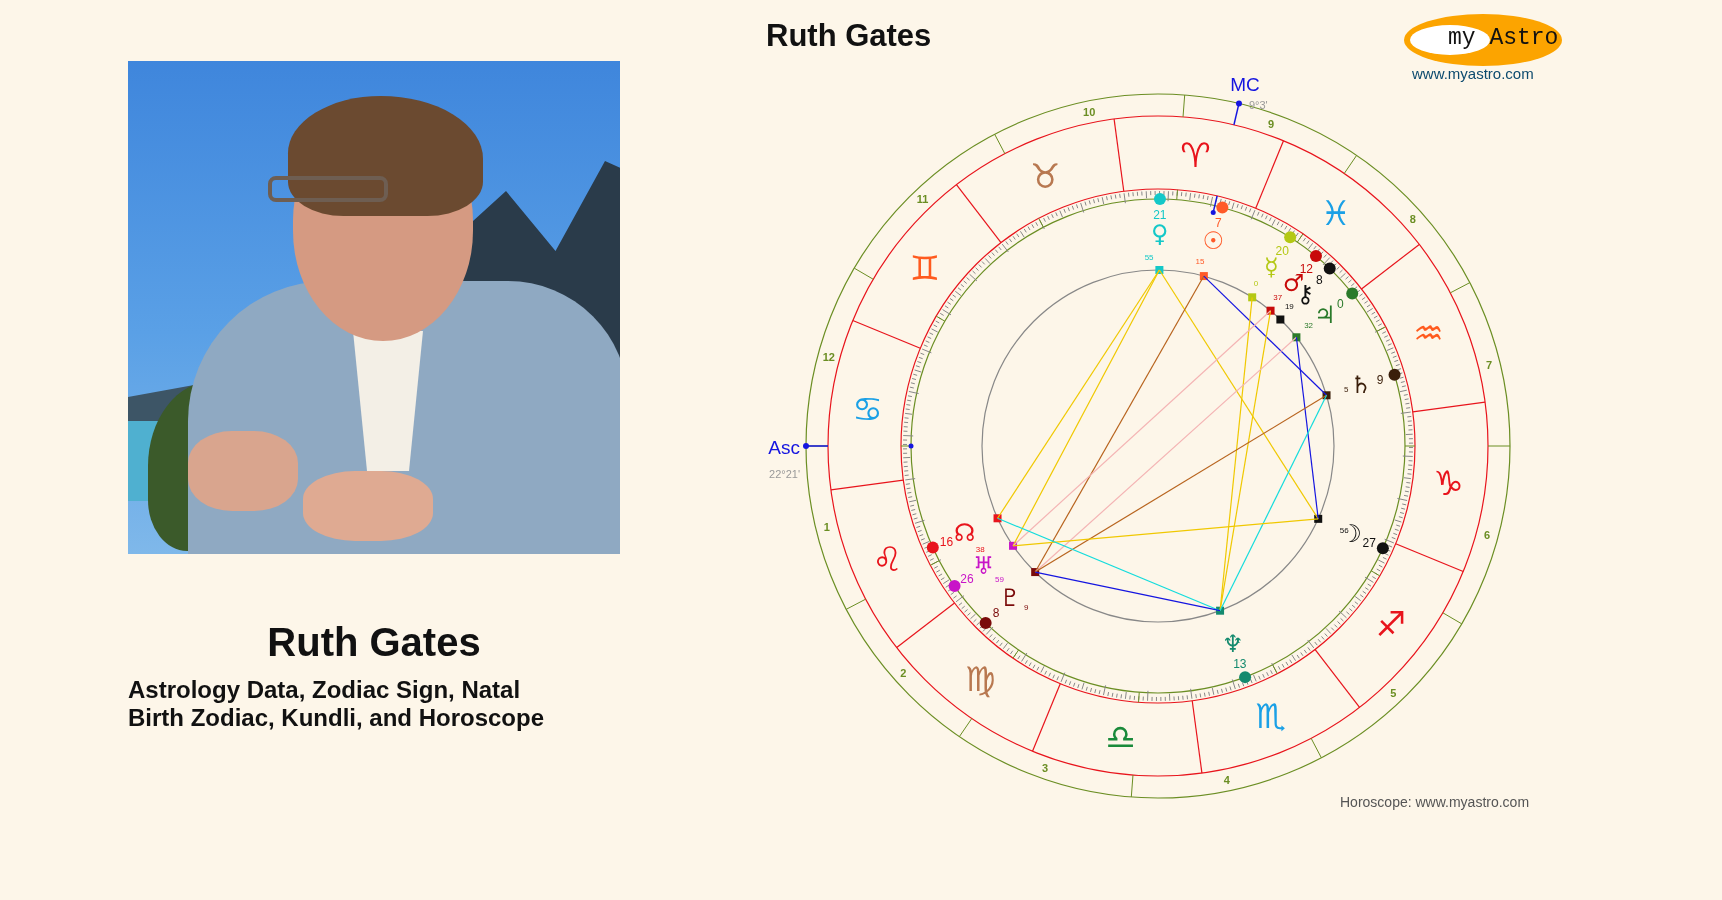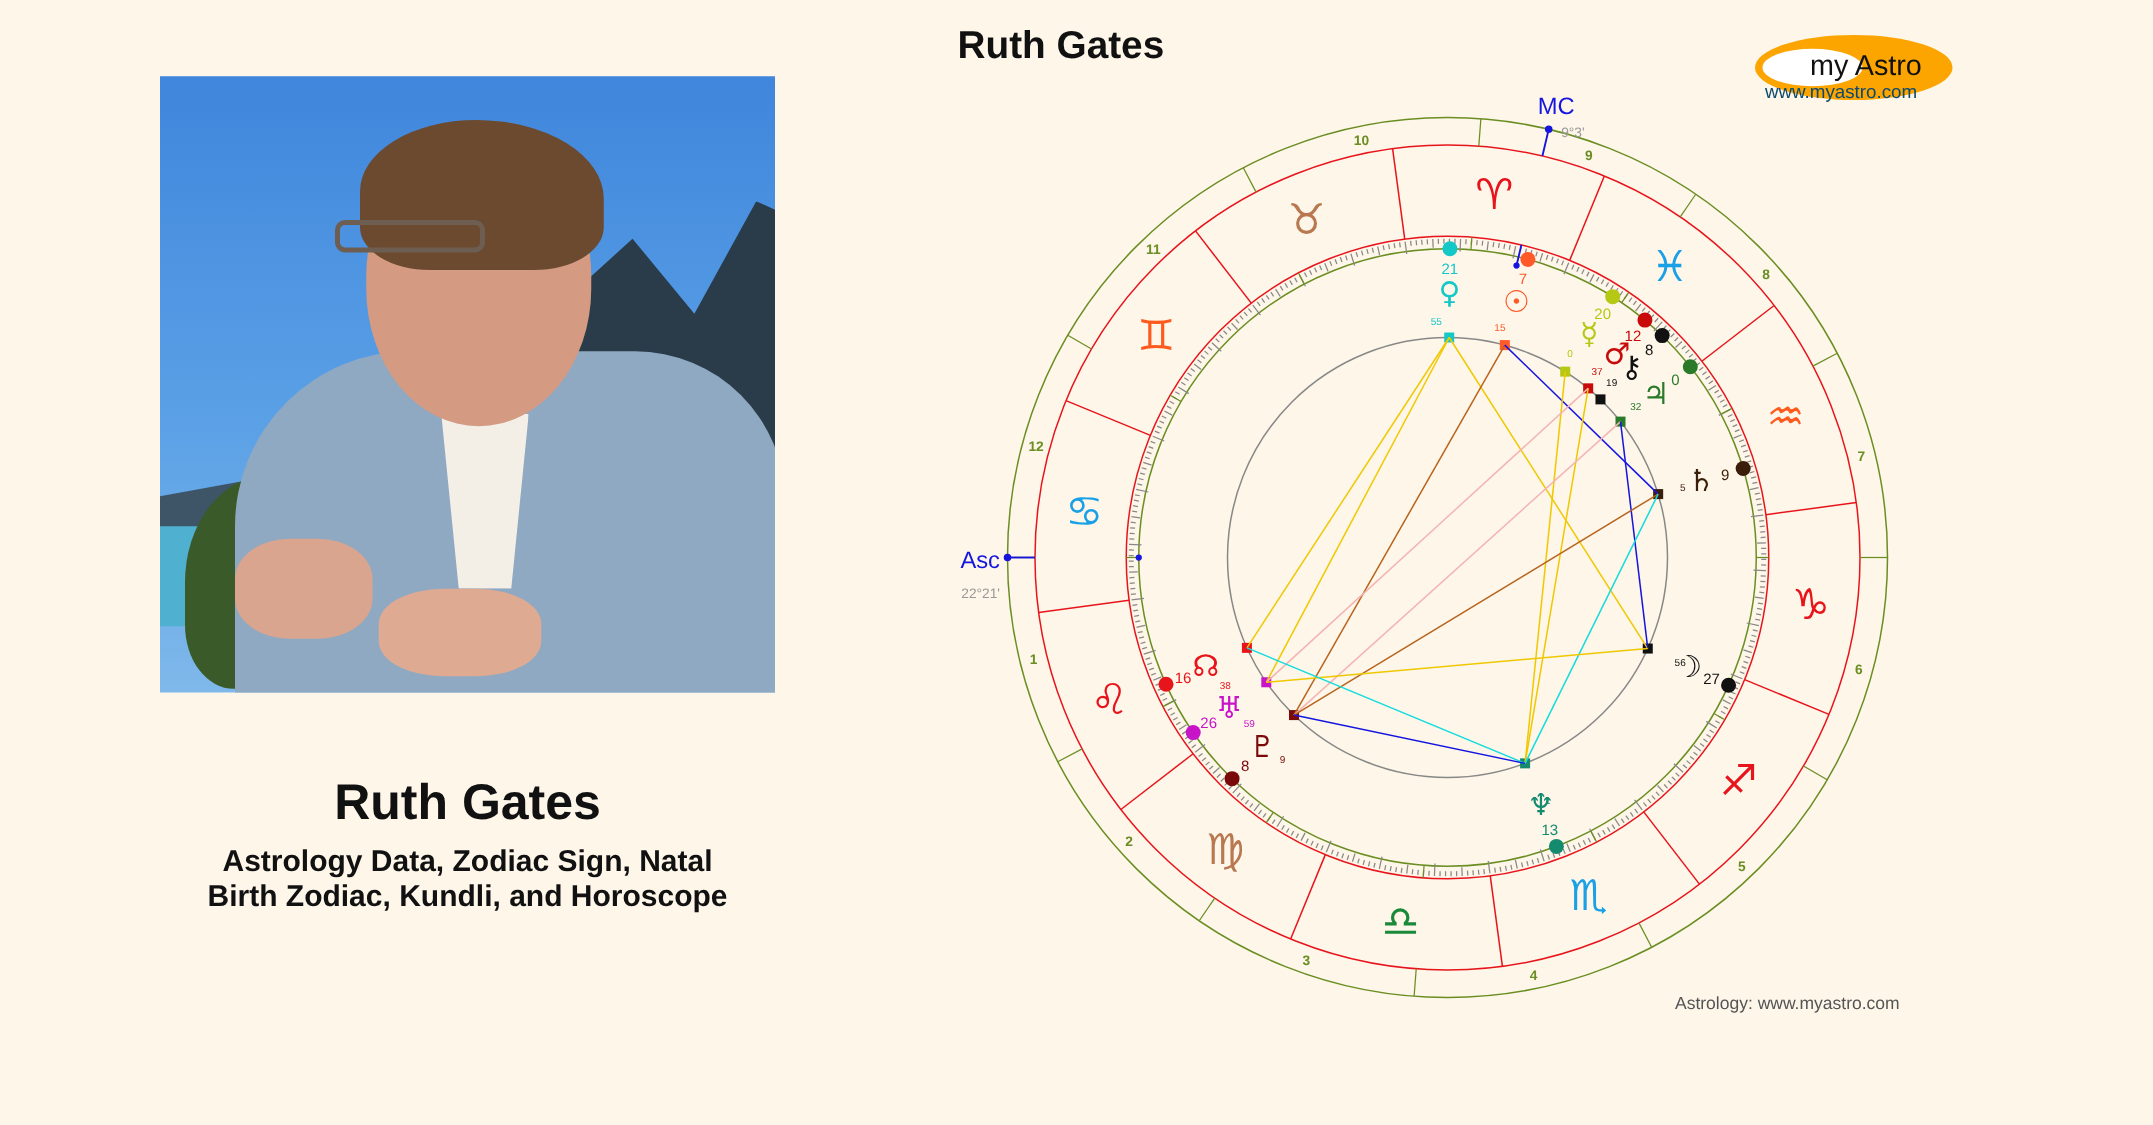--- a/index.html
+++ b/index.html
@@ -10,23 +10,23 @@
   .photo .sea { position:absolute; left:0; top:360px; width:120px; height:80px; background:#4fb0d0; }
   .photo .tree { position:absolute; left:20px; top:320px; width:130px; height:170px; background:#3b5a2a; border-radius:50% 50% 30% 30%; }
   .photo .shirt { position:absolute; left:60px; top:220px; width:440px; height:290px; background:#8fa9c2; border-radius:140px 120px 0 0; }
   .photo .tee { position:absolute; left:225px; top:270px; width:70px; height:140px; background:#f3efe6; clip-path:polygon(0 0,100% 0,80% 100%,20% 100%); }
   .photo .head { position:absolute; left:165px; top:60px; width:180px; height:220px; background:#d59a82; border-radius:45% 45% 50% 50%; }
   .photo .hair { position:absolute; left:160px; top:35px; width:195px; height:120px; background:#6b4a30; border-radius:50% 55% 30% 30%; }
   .photo .glasses { position:absolute; left:140px; top:115px; width:120px; height:26px; border:4px solid #6e5e52; border-radius:8px; box-sizing:border-box; }
   .photo .hand1 { position:absolute; left:60px; top:370px; width:110px; height:80px; background:#d9a58e; border-radius:40%; }
   .photo .hand2 { position:absolute; left:175px; top:410px; width:130px; height:70px; background:#dfaa92; border-radius:40%; }
   .name-title { position:absolute; left:128px; width:492px; top:620px; text-align:center; font-size:40px; font-weight:bold; color:#111; }
-  .subtitle { position:absolute; left:128px; width:492px; top:676px; text-align:center; font-size:24px; font-weight:bold; color:#111; line-height:28px; }
+  .subtitle { position:absolute; left:128px; width:492px; top:676px; font-size:24px; font-weight:bold; color:#111; line-height:28px; }
   .chart-title { position:absolute; left:766px; top:18px; font-size:31px; font-weight:bold; color:#111; }
-  .logo { position:absolute; left:1404px; top:28px; width:158px; height:52px; }
+  .logo { position:absolute; left:1404px; top:14px; width:158px; height:52px;font-family:Liberation Mono, monospace; }
   .logo .oval { position:absolute; inset:0; background:#fca400; border-radius:50%; }
   .logo .inner { position:absolute; left:6px; top:11px; width:80px; height:30px; background:#fff; border-radius:50%; }
   .logo .txt { position:absolute; left:44px; top:11px; font-size:23px; color:#111; }
   .site { position:absolute; left:1412px; top:65px; font-size:15px; color:#0c4a6e; }
   .copyright { position:absolute; left:1340px; top:794px; font-size:14px; color:#555; }
   svg.chart { position:absolute; left:0; top:0; }
   .glyph { font-family:"DejaVu Sans", sans-serif; }
 </style>
 </head>
 <body>
@@ -566,13 +566,13 @@
     <line x1="1270.541264348583" y1="310.68383755507114" x2="1013.0408397738786" y2="545.8140364204236" stroke="#f4b4b4" stroke-width="1.2"></line>
     <line x1="1296.4057412330294" y1="337.28086279897326" x2="1035.1888790678643" y2="572.0691420427391" stroke="#f4b4b4" stroke-width="1.2"></line>
     <line x1="1296.4057412330294" y1="337.28086279897326" x2="1318.2168149941165" y2="518.8462229160928" stroke="#1515e0" stroke-width="1.2"></line>
     <line x1="1326.5325595016473" y1="395.27745680840025" x2="1035.1888790678643" y2="572.0691420427391" stroke="#b8641e" stroke-width="1.2"></line>
     <line x1="1326.5325595016473" y1="395.27745680840025" x2="1220.0678749458816" y2="610.6923765682625" stroke="#14dcdc" stroke-width="1.2"></line>
     <line x1="1318.2168149941165" y1="518.8462229160928" x2="1013.0408397738786" y2="545.8140364204236" stroke="#f0c800" stroke-width="1.2"></line>
     <line x1="997.5298803304324" y1="518.286518059972" x2="1220.0678749458816" y2="610.6923765682625" stroke="#14dcdc" stroke-width="1.2"></line>
     <line x1="1035.1888790678643" y1="572.0691420427391" x2="1220.0678749458816" y2="610.6923765682625" stroke="#1515e0" stroke-width="1.2"></line>
   </svg>
 
-<div class="copyright">Astrology: www.myastro.com</div>
+<div class="copyright">Horoscope: www.myastro.com</div>
 
 </body></html>

